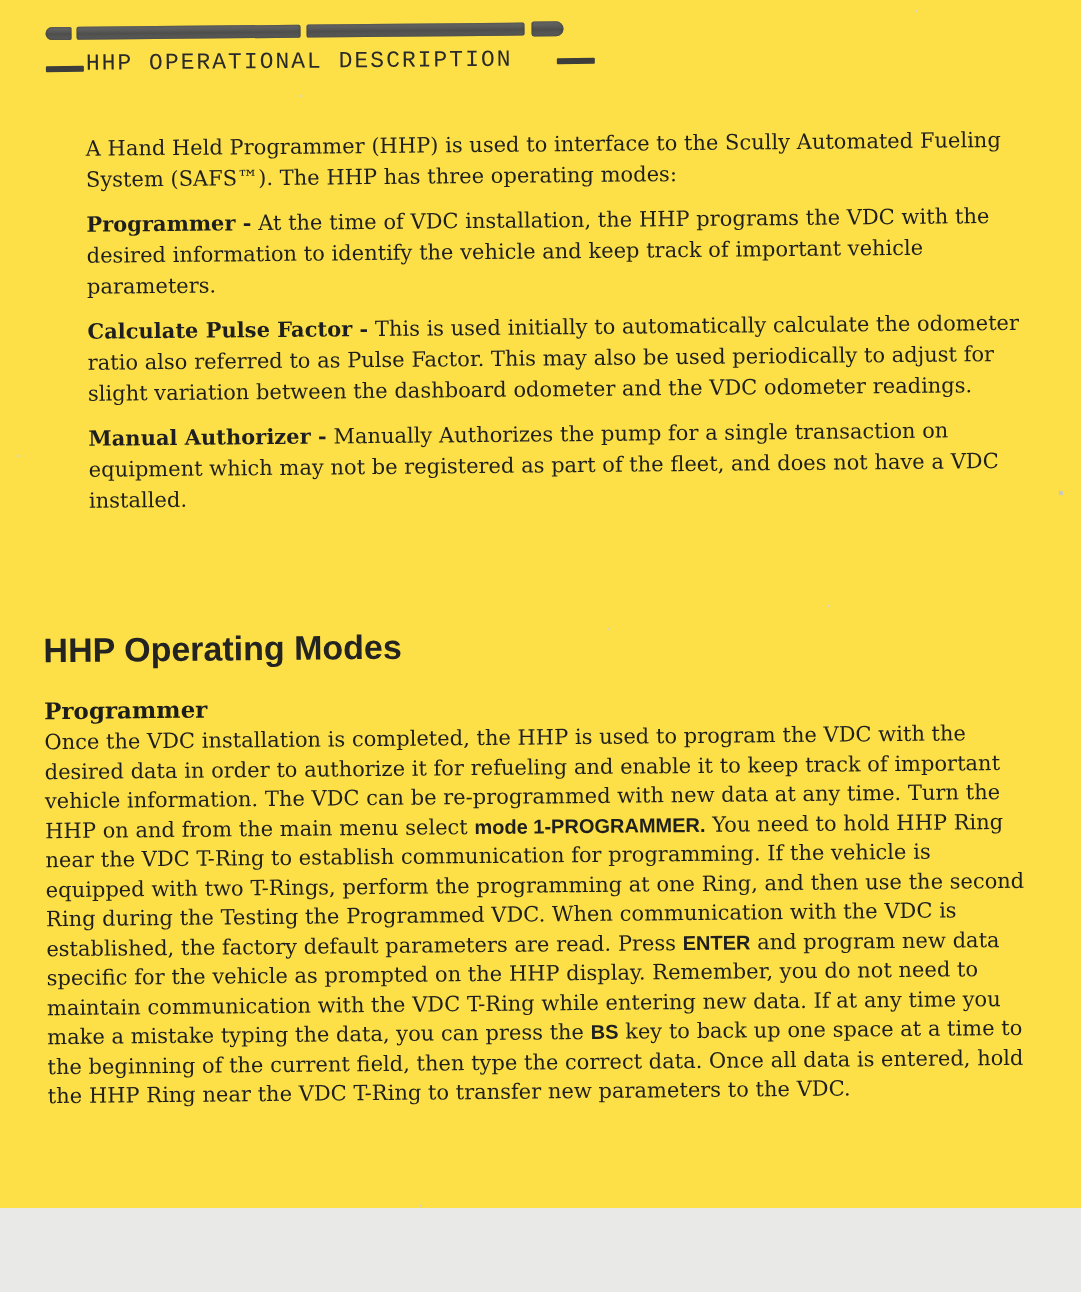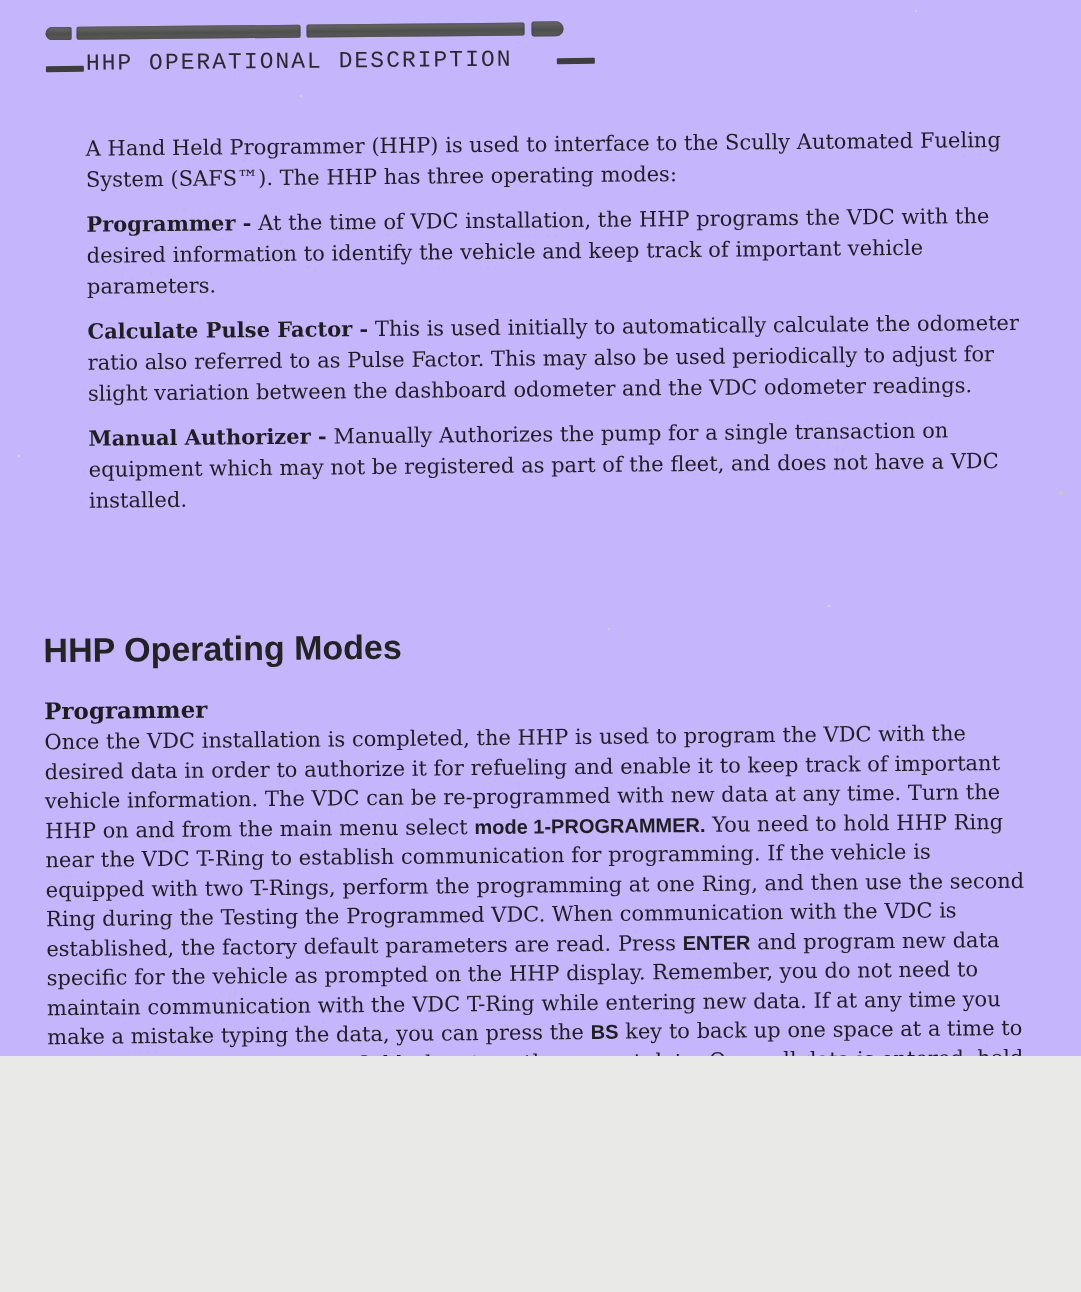--- a/index.html
+++ b/index.html
@@ -3,22 +3,22 @@
 <meta charset="utf-8">
 <style>
   html, body {
     margin: 0;
     padding: 0;
     background: #e9e9e7;
   }
   .page {
     position: relative;
     width: 1081px;
-    height: 1056px;
-    background: #c4b5fd;
+    height: 1208px;
+    background: #fde047;
     overflow: hidden;
     color: #1f1f1f;
     font-family: "DejaVu Serif", serif;
   }
   .tilt {
     position: absolute;
     top: 0; left: 0; right: 0;
     transform: rotate(-0.55deg);
     transform-origin: 60px 80px;
   }

